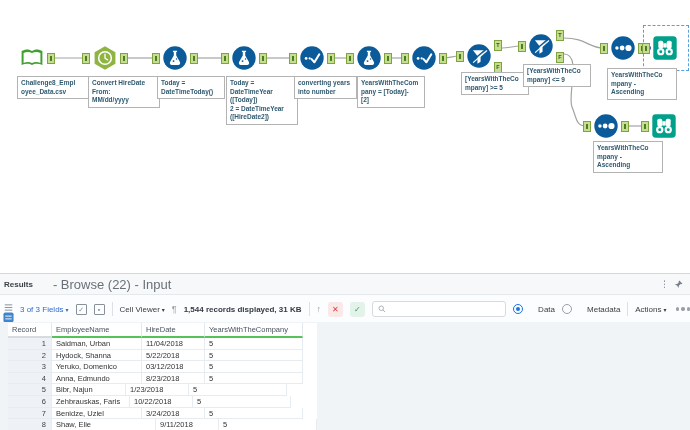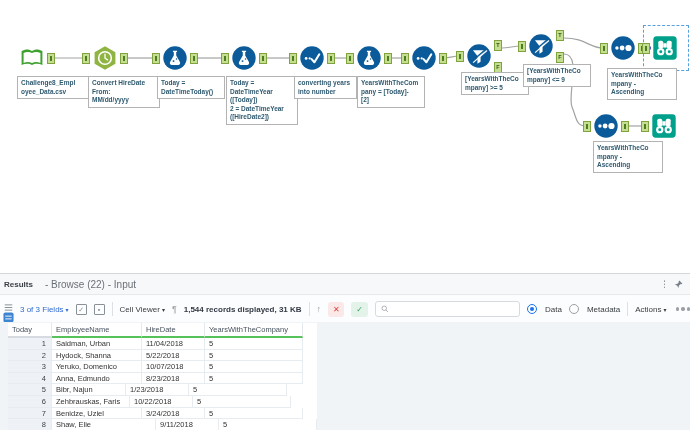--- a/index.html
+++ b/index.html
@@ -22,21 +22,21 @@
   .anchor .mark{display:block;width:2px;height:5px;background:#4c7d1e;margin:2px auto 0}
   .annotation{position:absolute;background:#fff;border:1px solid #b3b3b3;padding:2px 3px;
        font-size:6.5px;font-weight:700;color:#2f5a70;line-height:1.32;white-space:pre-line;box-sizing:border-box}
 
   
   .results{position:absolute;left:0;top:273px;width:690px;height:157px;background:#fdba74;
        border-top:1px solid #d3d8dc;box-sizing:border-box}
   .res-header{height:20px;display:flex;align-items:center;padding:0 6px 0 4px;background:#f7f8fa;
        border-bottom:1px solid #e6e9ec}
   .res-title{font-size:8px;font-weight:700;color:#3a3f45}
-  .res-title-suffix{font-size:10px;color:#6a7077;margin-left:12px}
+  .res-title-suffix{font-size:13px;color:#6a7077;margin-left:20px}
   .kebab{margin-left:auto;color:#6a7077;font-size:9px;line-height:9px;padding:0 4px;cursor:pointer}
   .pin{padding:0 1px;cursor:pointer}
 
   .res-toolbar{height:28px;display:flex;align-items:center;gap:7px;padding-left:20px;background:#fcfdfe;
        border-bottom:1px solid #e4e8ec}
   .link-blue{font-size:8px;color:#2e6bd0;white-space:nowrap;cursor:pointer}
   .tb-label{font-size:8px;color:#3c4043;white-space:nowrap;cursor:pointer}
   .chev{font-size:6px;color:inherit;margin-left:2px}
   .tb-ic{width:11px;height:11px;display:inline-flex;align-items:center;justify-content:center;
        color:#80868e;cursor:pointer}
@@ -47,21 +47,21 @@
   .records{font-size:8px;font-weight:700;color:#343a45;white-space:nowrap}
   .up-arrow{font-size:9px;color:#9aa0a6;cursor:pointer}
   .btn-x,.btn-ok{width:17px;height:15px;border-radius:3px;font-size:8px;line-height:15px;text-align:center;cursor:pointer}
   .btn-x{background:#fbe9e9;color:#d9433b}
   .btn-ok{background:#e4f3e9;color:#2f9e57}
   .searchbox{display:flex;align-items:center;gap:4px;width:150px;height:16px;background:#fff;
        border:1px solid #d7dbe0;border-radius:3px;padding:0 5px;box-sizing:border-box}
   .searchbox input{border:0;outline:0;flex:1;font-size:7.5px;font-family:"Liberation Sans",sans-serif;
        color:#3c4043;background:transparent;min-width:0}
   .searchbox input::placeholder{color:#9aa0a6}
-  .radio-item{display:flex;align-items:center;gap:8px;cursor:pointer}
+  .radio-item{display:flex;align-items:center;gap:15px;cursor:pointer}
   .radio{width:8px;height:8px;border:1.5px solid #9aa0a6;border-radius:50%;position:relative;box-sizing:content-box}
   .radio.sel{border-color:#1a73e8}
   .radio.sel::after{content:"";position:absolute;left:2px;top:2px;width:4px;height:4px;border-radius:50%;background:#1a73e8}
   .dots3{display:flex;gap:2px;margin-left:2px;cursor:pointer}
   .dots3 i{width:3.5px;height:3.5px;border-radius:50%;background:#9aa0a6}
 
   .table-area{position:absolute;left:0;right:0;top:48px;bottom:0;background:#f1f4f7;overflow:hidden}
   .tbl{position:absolute;left:8px;top:1px;background:#fff}
   .thead,.trow{display:flex}
   .thead{height:15px}
@@ -371,41 +371,41 @@
   <span class="strip-ic" style="left:2px;top:56px">
     <svg width="9" height="9" viewBox="0 0 12 12">
         <circle cx="6" cy="6" r="5" fill="none" stroke="#9aa0a6" stroke-width="1.2"></circle>
         <path d="M6 3.5V6l2 1.2" stroke="#9aa0a6" stroke-width="1.1" fill="none"></path>
       </svg>
   </span>
 
   <div class="table-area">
     <div class="tbl" id="results-table">
         <div class="thead">
-          <div class="th" style="width: 44px;">Today</div>
+          <div class="th" style="width: 44px;">Record</div>
           <div class="th g" style="width: 90px;">EmployeeName</div>
           <div class="th g" style="width: 63px;">HireDate</div>
           <div class="th g" style="width: 98px;">YearsWithTheCompany</div>
         </div>
         <div class="trow">
           <div class="td rec" style="width: 44px;">1</div>
           <div class="td" style="width: 90px;">Saidman, Urban</div>
           <div class="td" style="width: 63px;">11/04/2018</div>
           <div class="td" style="width: 98px;">5</div>
         </div>
         <div class="trow">
           <div class="td rec" style="width: 44px;">2</div>
           <div class="td" style="width: 90px;">Hydock, Shanna</div>
           <div class="td" style="width: 63px;">5/22/2018</div>
           <div class="td" style="width: 98px;">5</div>
         </div>
         <div class="trow">
           <div class="td rec" style="width: 44px;">3</div>
           <div class="td" style="width: 90px;">Yeruko, Domenico</div>
-          <div class="td" style="width: 63px;">10/07/2018</div>
+          <div class="td" style="width: 63px;">03/12/2018</div>
           <div class="td" style="width: 98px;">5</div>
         </div>
         <div class="trow">
           <div class="td rec" style="width: 44px;">4</div>
           <div class="td" style="width: 90px;">Anna, Edmundo</div>
           <div class="td" style="width: 63px;">8/23/2018</div>
           <div class="td" style="width: 98px;">5</div>
         </div>
         <div class="trow">
           <div class="td rec" style="width: 44px;">5</div>

